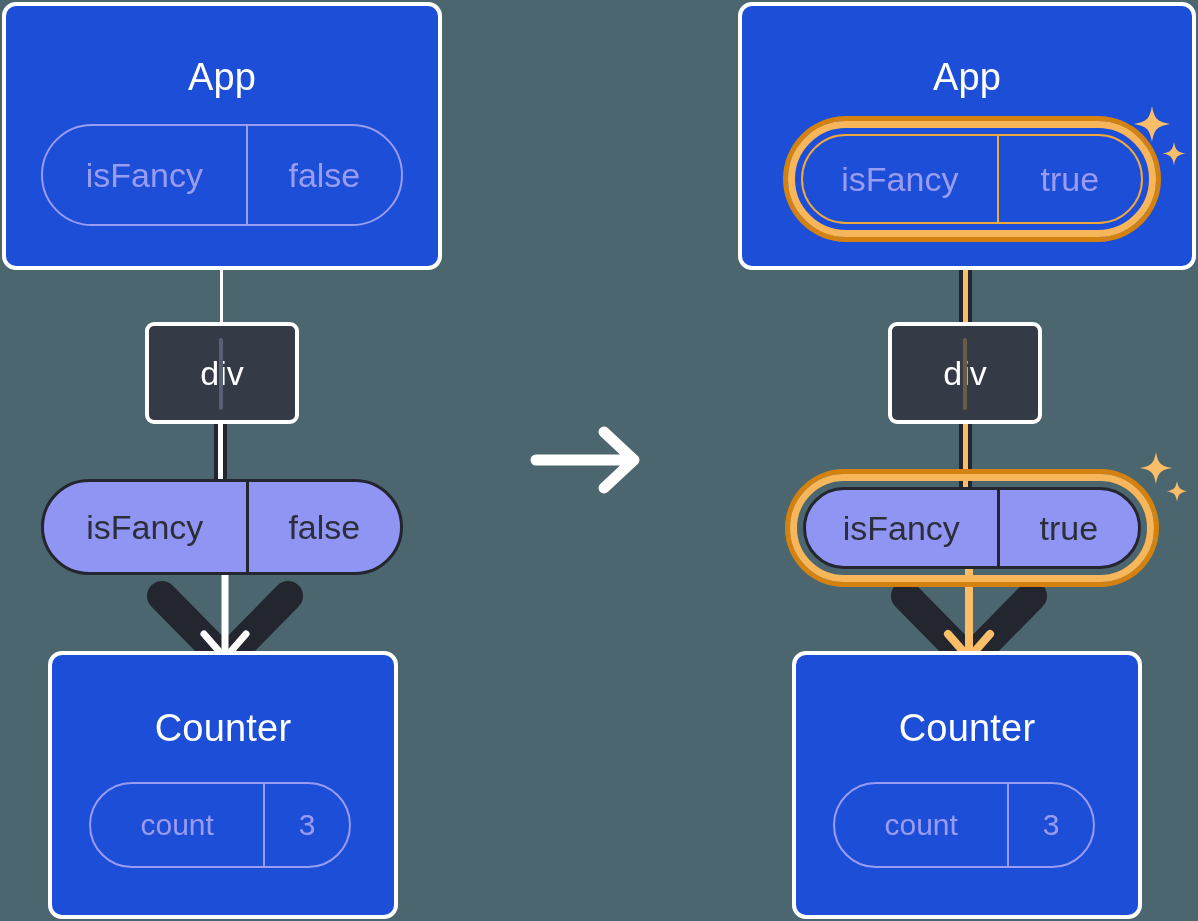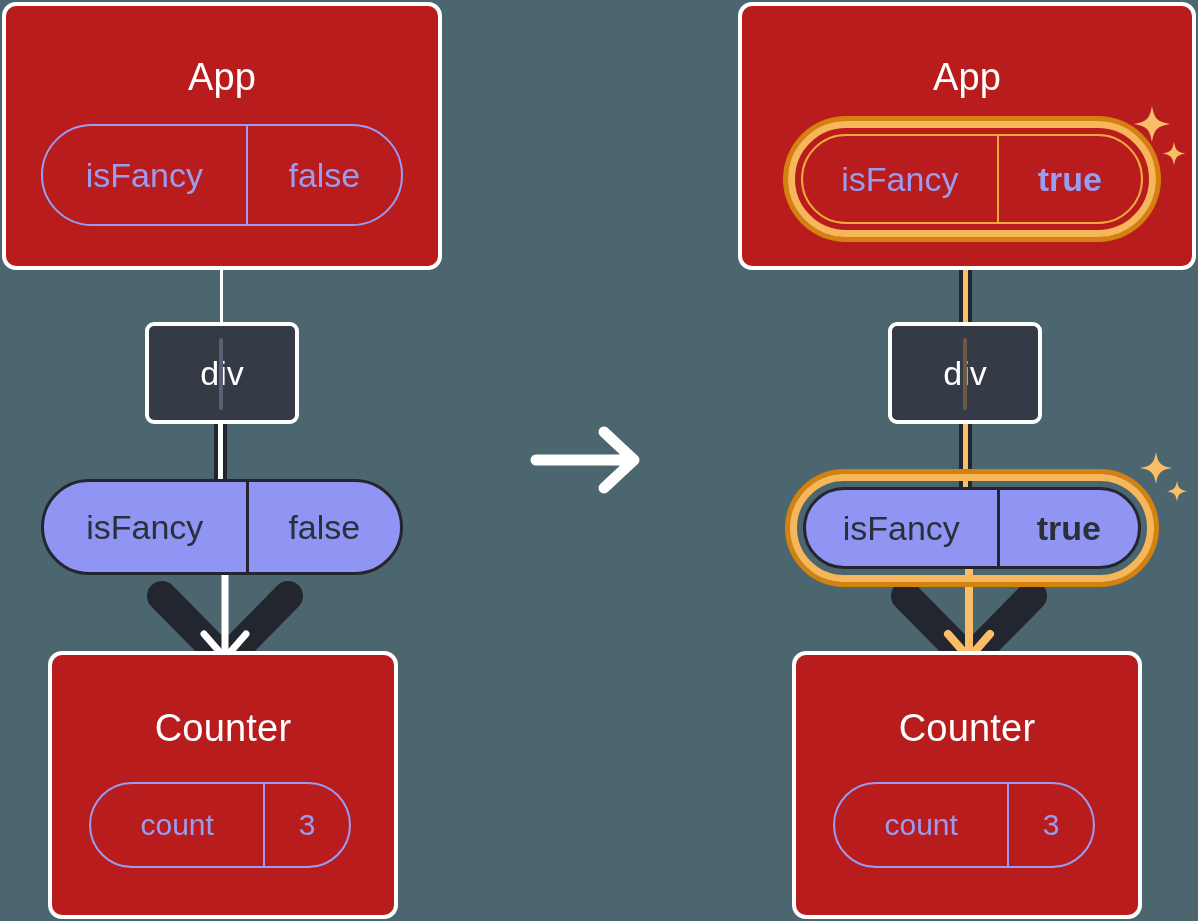--- a/index.html
+++ b/index.html
@@ -8,21 +8,21 @@
     width:1198px;height:921px;
     background:#4c6670;
     font-family:"Liberation Sans","DejaVu Sans",sans-serif;
     overflow:hidden;
   }
   #stage{position:relative;width:1198px;height:921px;}
 
   
   .cbox{
     position:absolute;
-    background:#b91c1c;
+    background:#1d4ed8;
     border:4px solid #ffffff;
     border-radius:14px;
     box-sizing:border-box;
     z-index:6;
   }
   .cbox-title{
     position:absolute;left:0;right:0;
     text-align:center;
     color:#ffffff;
     font-size:38px;
@@ -61,21 +61,21 @@
   .pill .cell{
     display:flex;align-items:center;justify-content:center;
     box-sizing:border-box;
     white-space:nowrap;
     text-align:right;
   }
   .pill-outline .cell{color:#9a9cf2;}
   .pill-outline .cell.val{border-left:2px solid #9a9cf2;}
   .pill-filled .cell{color:#2b2f3a;}
   .pill-filled .cell.val{border-left:3px solid #23262f;}
-  .pill .cell.val.bold{font-weight:bold;}
+  .pill .cell.val.bold{font-weight:normal;}
 
   
   .ring{
     position:absolute;
     border-radius:999px;
     box-sizing:border-box;
     border:7px solid #f7b65a;
     box-shadow:0 0 0 5px #d4820f;
     z-index:7;
   }

